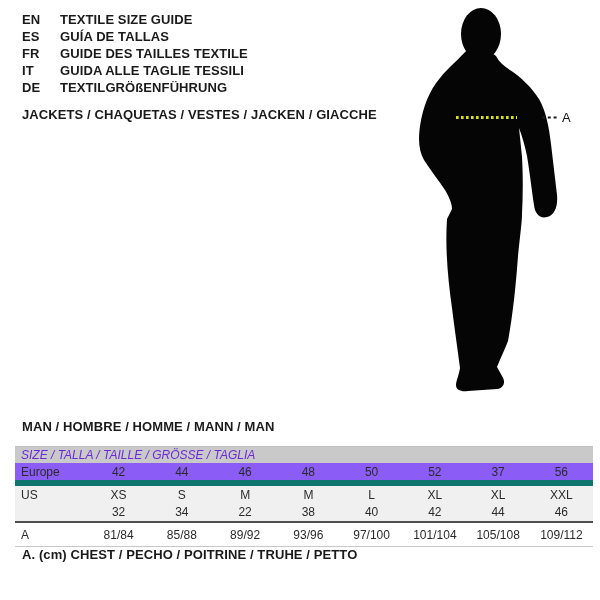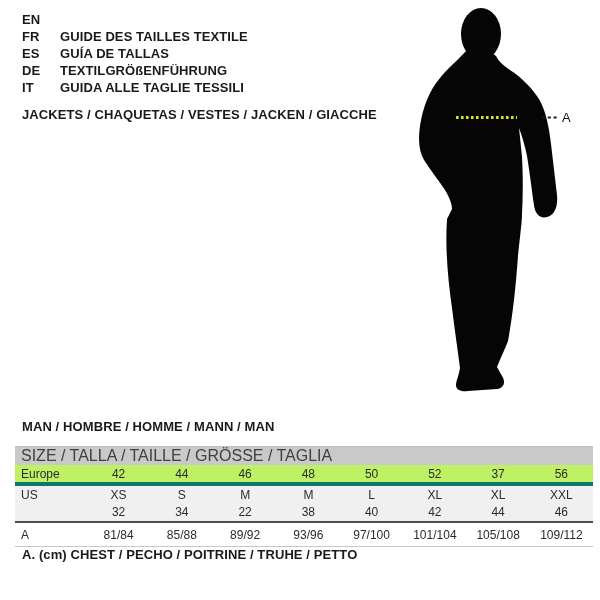--- a/index.html
+++ b/index.html
@@ -34,56 +34,57 @@
   .size-table{
     position:absolute;left:15px;top:446px;width:578px;
     border-collapse:collapse;table-layout:fixed;
     font-size:12px;color:#2b2b2b;
     border-top:1px solid #c0c0c0;
   }
   .size-table col.label-col{width:72px;}
   .size-table th,.size-table td{padding:0;font-weight:normal;vertical-align:middle;}
   .size-table .thead-row th{
     background:#c9c9c9;height:16px;text-align:left;padding-left:6px;
-    color:#404040;font-size:16px;white-space:nowrap;
+    color:#6d28d9;font-size:12px;white-space:nowrap;font-style:italic;
   }
   .size-table td{text-align:center;height:17px;}
   .size-table td.row-label{text-align:left;padding-left:6px;}
-  tr.row-europe td{background:#bef264;border-bottom:4px solid #0f766e;}
+  tr.row-europe td{background:#8b5cf6;border-bottom:6px solid #0f766e;}
   tr.row-shade td{background:#f0f0f0;margin-left:45px;}
   tr.row-shade-last td{background:#f0f0f0;border-bottom:2px solid #4f4f4f;height:18px;}
   tr.row-a td{background:#ffffff;height:23px;border-bottom:1px solid #c8c8c8;}
 
   
   .footnote{position:absolute;left:22px;top:547px;font-weight:bold;font-size:13px;letter-spacing:.1px;}
 </style>
 </head>
 <body>
 
 <div class="canvas">
 
   <div class="lang-list">
     <div class="lang-row">
       <span class="lang-code">EN</span>
+      <span class="lang-label">TEXTILE SIZE GUIDE</span>
+    </div>
+    <div class="lang-row">
+      <span class="lang-code">ES</span>
+      <span class="lang-label">GUÍA DE TALLAS</span>
     </div>
     <div class="lang-row">
       <span class="lang-code">FR</span>
       <span class="lang-label">GUIDE DES TAILLES TEXTILE</span>
     </div>
     <div class="lang-row">
-      <span class="lang-code">ES</span>
-      <span class="lang-label">GUÍA DE TALLAS</span>
+      <span class="lang-code">IT</span>
+      <span class="lang-label">GUIDA ALLE TAGLIE TESSILI</span>
     </div>
     <div class="lang-row">
       <span class="lang-code">DE</span>
       <span class="lang-label">TEXTILGRÖßENFÜHRUNG</span>
-    </div>
-    <div class="lang-row">
-      <span class="lang-code">IT</span>
-      <span class="lang-label">GUIDA ALLE TAGLIE TESSILI</span>
     </div>
   </div>
 
   <div class="categories">
     <div class="category-line">JACKETS / CHAQUETAS / VESTES / JACKEN / GIACCHE</div>
   </div>
 
   <div class="figure-wrap">
     <svg width="212" height="400" viewBox="388 0 212 400" xmlns="http://www.w3.org/2000/svg">
 

